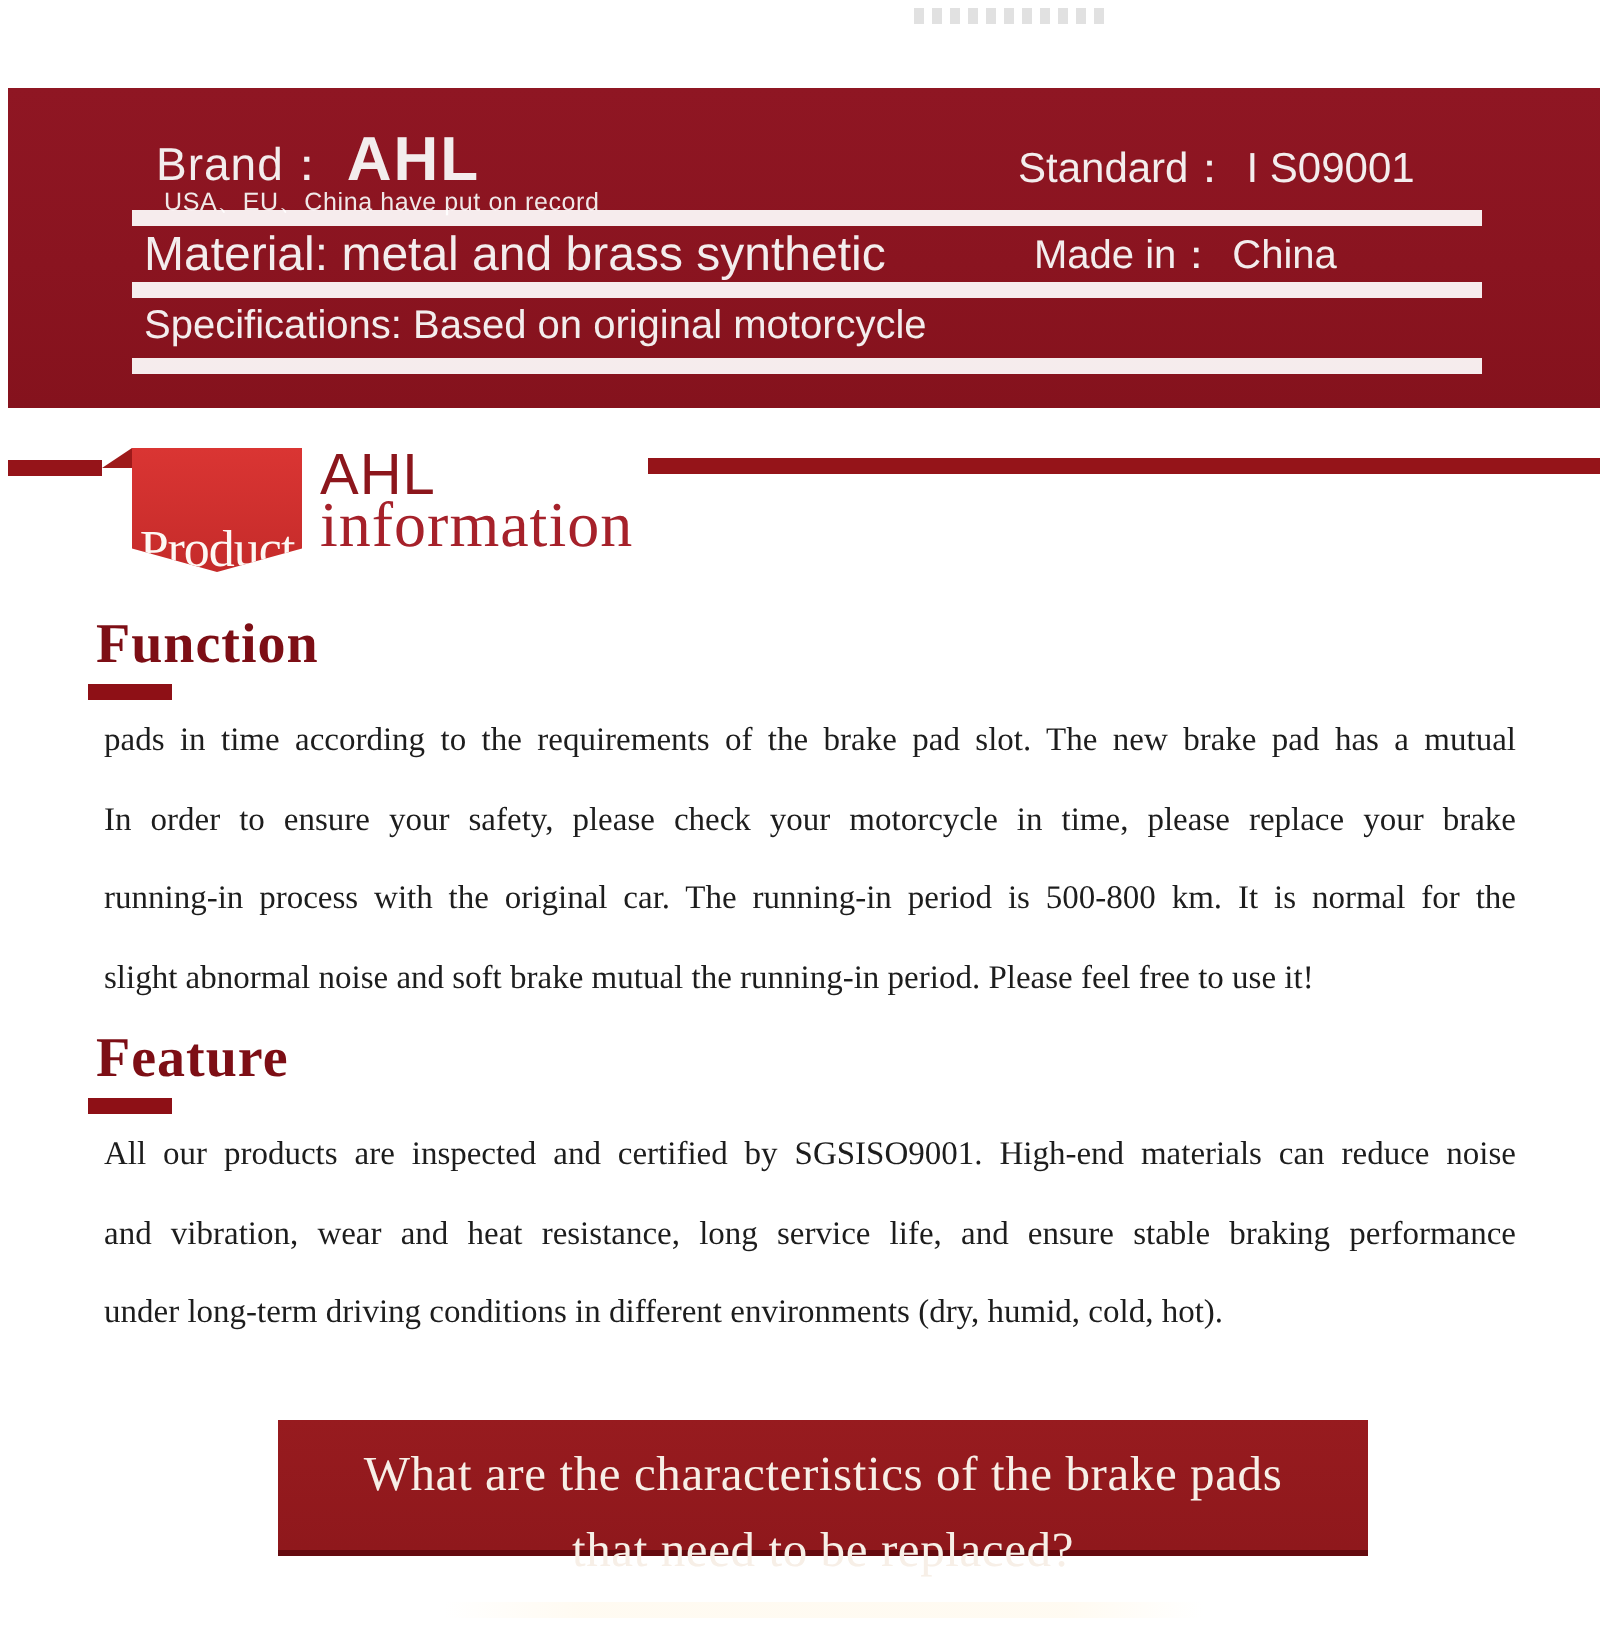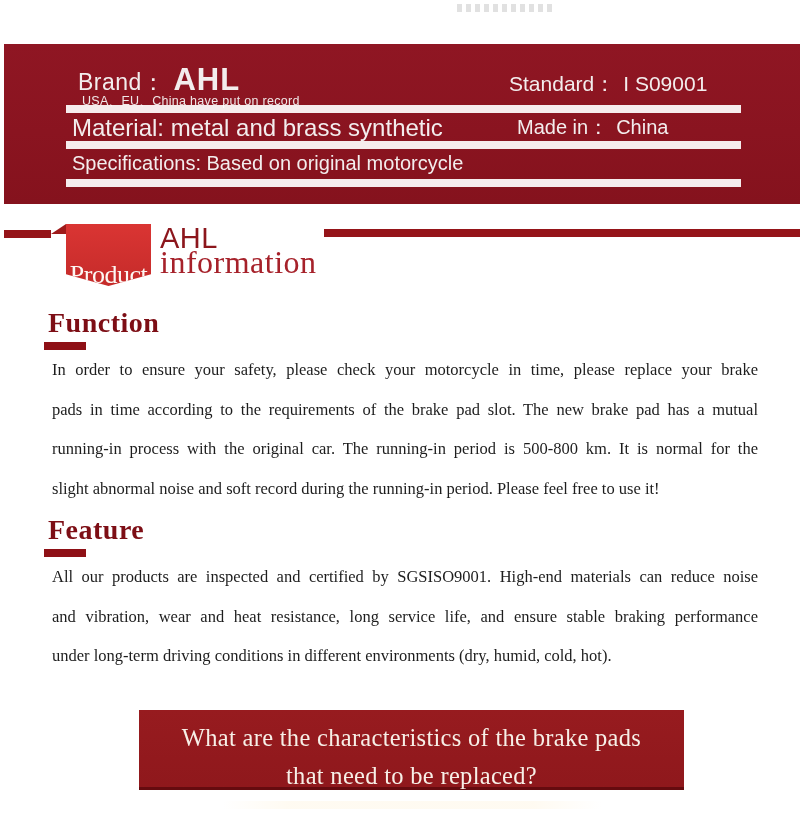--- a/index.html
+++ b/index.html
@@ -76,21 +76,21 @@
   .para{
     position:absolute; left:40px; width:722px;
     font-family:"Liberation Serif", serif; font-size:16.5px;
     color:#1d1d1d; line-height:31.5px;
   }
   .p-function{ top:342px; } .p-feature{ top:549px; }
   .para .jline{ text-align:justify; text-align-last:justify; }
   .para .lline{ text-align:left; }
   
   .q-banner{
-    position:absolute; left:135px; top:706px; width:545px; height:80px;
+    position:absolute; left:135px; top:706px; width:545px; height:68px;
     background:linear-gradient(180deg,#971b1f 0%, #8f181c 100%);
     border-bottom:3px solid #650b0f;
     text-align:center; padding-top:9px;
     font-family:"Liberation Serif", serif; color:#f7efe7;
     font-size:24.5px; line-height:30px; letter-spacing:.3px;
   }
   .q-underline{
     margin:6px auto 0; width:380px; height:1px;
     background:linear-gradient(90deg, rgba(255,255,255,0) 0%,
       rgba(255,250,240,.9) 18%, rgba(255,250,240,.9) 82%, rgba(255,255,255,0) 100%);
@@ -118,24 +118,24 @@
 <div class="ribbon">
   <span class="ribbon-text">Product</span>
 </div>
 <div class="badge-brand">AHL</div>
 <div class="badge-title">information</div>
 <div class="accent-line accent-right"></div>
 
 <div class="section-heading h-function">Function</div>
 <div class="heading-underline u-function"></div>
 <div class="para p-function">
+  <div class="jline">pads in time according to the requirements of the brake pad slot. The new brake pad has a mutual</div>
   <div class="jline">In order to ensure your safety, please check your motorcycle in time, please replace your brake</div>
-  <div class="jline">pads in time according to the requirements of the brake pad slot. The new brake pad has a mutual</div>
   <div class="jline">running-in process with the original car. The running-in period is 500-800 km. It is normal for the</div>
-  <div class="lline">slight abnormal noise and soft record during the running-in period. Please feel free to use it!</div>
+  <div class="lline">slight abnormal noise and soft brake mutual the running-in period. Please feel free to use it!</div>
 </div>
 
 <div class="section-heading h-feature">Feature</div>
 <div class="heading-underline u-feature"></div>
 <div class="para p-feature">
   <div class="jline">All our products are inspected and certified by SGSISO9001. High-end materials can reduce noise</div>
   <div class="jline">and vibration, wear and heat resistance, long service life, and ensure stable braking performance</div>
   <div class="lline">under long-term driving conditions in different environments (dry, humid, cold, hot).</div>
 </div>
 

